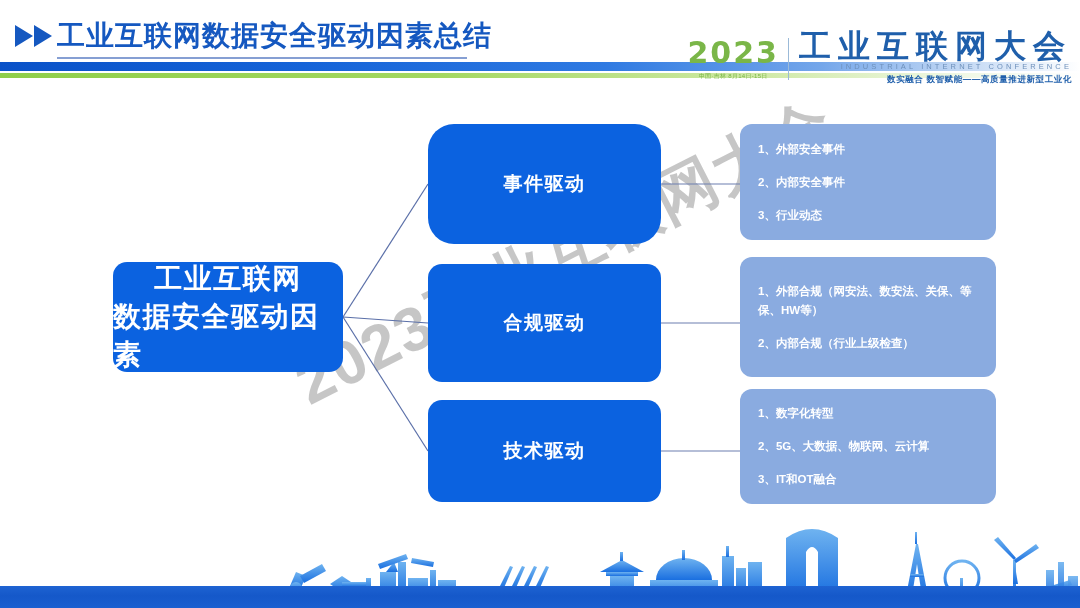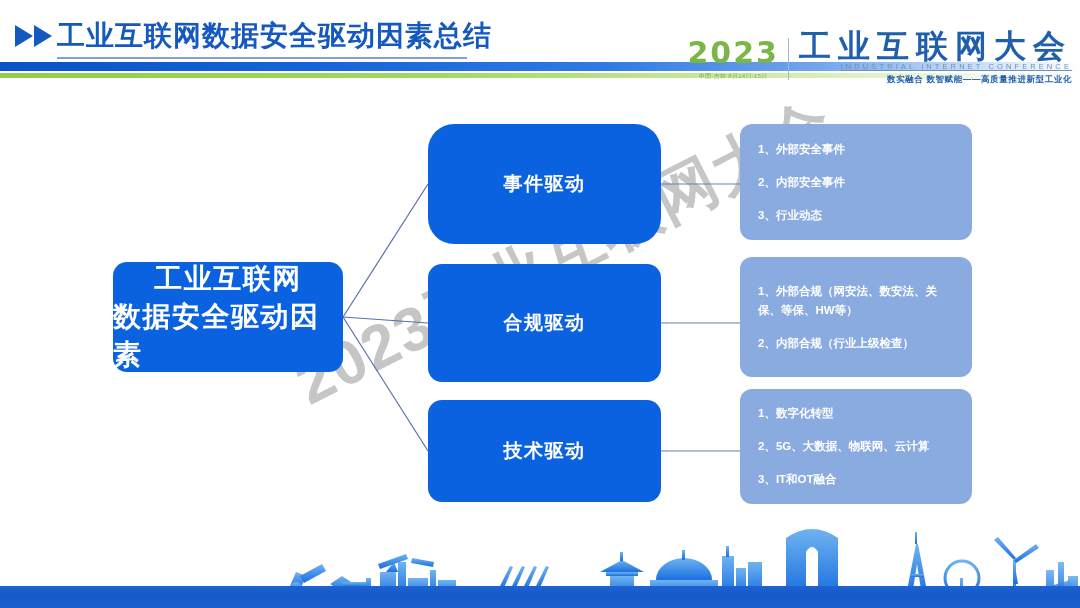--- a/index.html
+++ b/index.html
@@ -125,21 +125,20 @@
     letter-spacing: 7px;
     line-height: 26px;
     white-space: nowrap;
   }
   #logo-en {
     font-size: 7.5px;
     color: #6d90bb;
     letter-spacing: 3.1px;
     margin-top: 3px;
     white-space: nowrap;
-    text-decoration: underline;
   }
   #logo-slogan {
     font-size: 8.5px;
     font-weight: bold;
     color: #1f5fab;
     letter-spacing: .6px;
     margin-top: 3px;
     white-space: nowrap;
   }
 
@@ -205,21 +204,21 @@
     font-size: 19px;
     letter-spacing: 1.5px;
   }
   #node-mid-0 { top: 32px;  height: 120px; border-radius: 26px; }
   #node-mid-1 { top: 172px; height: 118px; }
   #node-mid-2 { top: 308px; height: 102px; }
 
   .panel {
     position: absolute;
     left: 740px;
-    width: 232px;
+    width: 256px;
     background: #8aabe0;
     border-radius: 12px;
     box-sizing: border-box;
     padding: 14px 14px 14px 18px;
     display: flex;
     flex-direction: column;
     justify-content: center;
     color: #ffffff;
     font-size: 11.5px;
     font-weight: bold;

